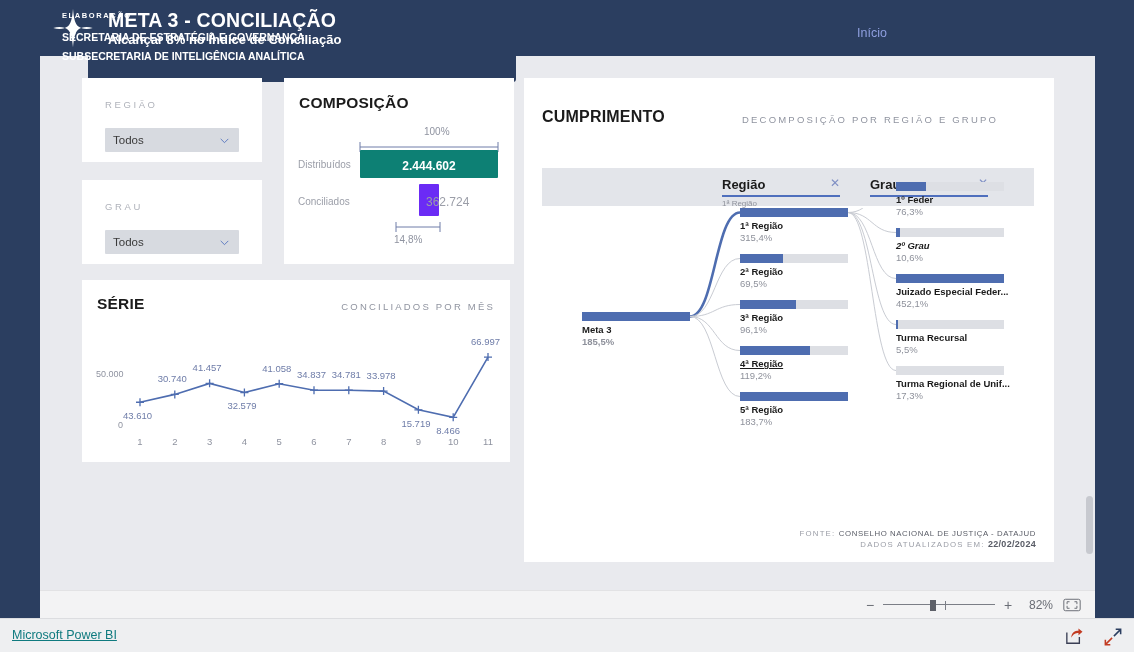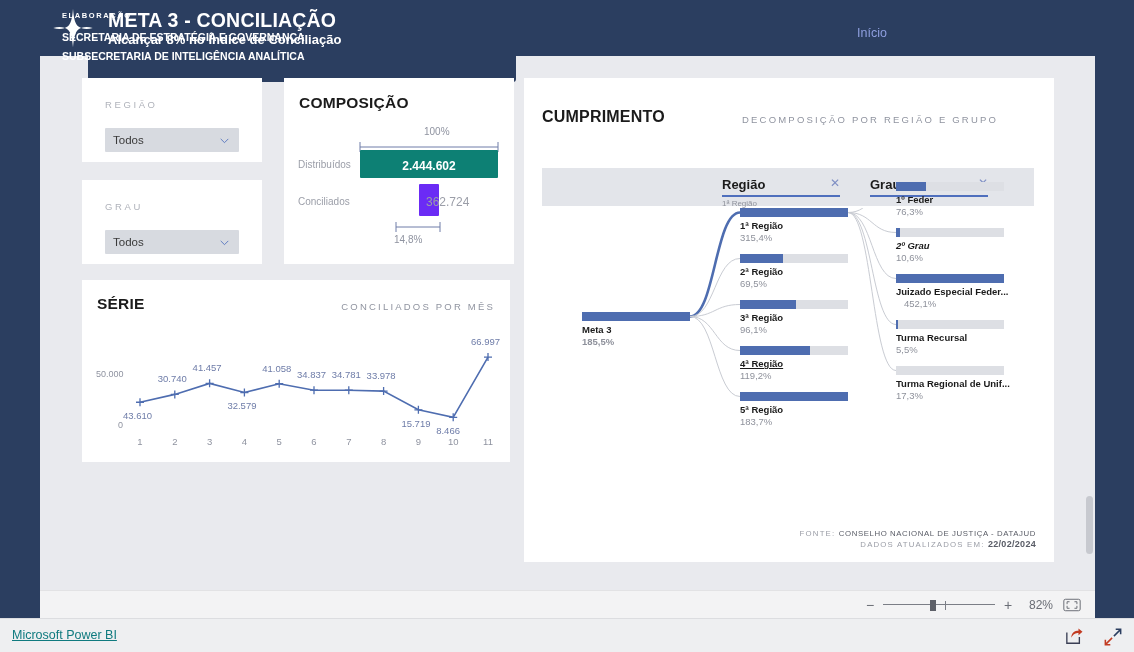--- a/index.html
+++ b/index.html
@@ -498,21 +498,21 @@
           <div class="node" style="left: 372px; top: 20px; width: 108px;">
             <div class="node-track" style="left: 0px; top: 0px; width: 108px;"></div>
             <div class="node-fill" style="left: 0px; top: 0px; width: 4.32px;"></div>
             <div class="node-name" style="left: 0px; top: 12px; font-style: italic;">2º Grau</div>
             <div class="node-val" style="left: 0px; top: 24px;">10,6%</div>
           </div>
           <div class="node" style="left: 372px; top: 66px; width: 108px;">
             <div class="node-track" style="left: 0px; top: 0px; width: 108px;"></div>
             <div class="node-fill" style="left: 0px; top: 0px; width: 108px;"></div>
             <div class="node-name" style="left: 0px; top: 12px;">Juizado Especial Feder...</div>
-            <div class="node-val" style="left: 8px; top: 24px;">452,1%</div>
+            <div class="node-val" style="left: 0px; top: 24px;">452,1%</div>
           </div>
           <div class="node" style="left: 372px; top: 112px; width: 108px;">
             <div class="node-track" style="left: 0px; top: 0px; width: 108px;"></div>
             <div class="node-fill" style="left: 0px; top: 0px; width: 2.16px;"></div>
             <div class="node-name" style="left: 0px; top: 12px;">Turma Recursal</div>
             <div class="node-val" style="left: 0px; top: 24px;">5,5%</div>
           </div>
           <div class="node" style="left: 372px; top: 158px; width: 108px;">
             <div class="node-track" style="left: 0px; top: 0px; width: 108px;"></div>
             <div class="node-fill" style="left: 0px; top: 0px; width: 0px;"></div>

